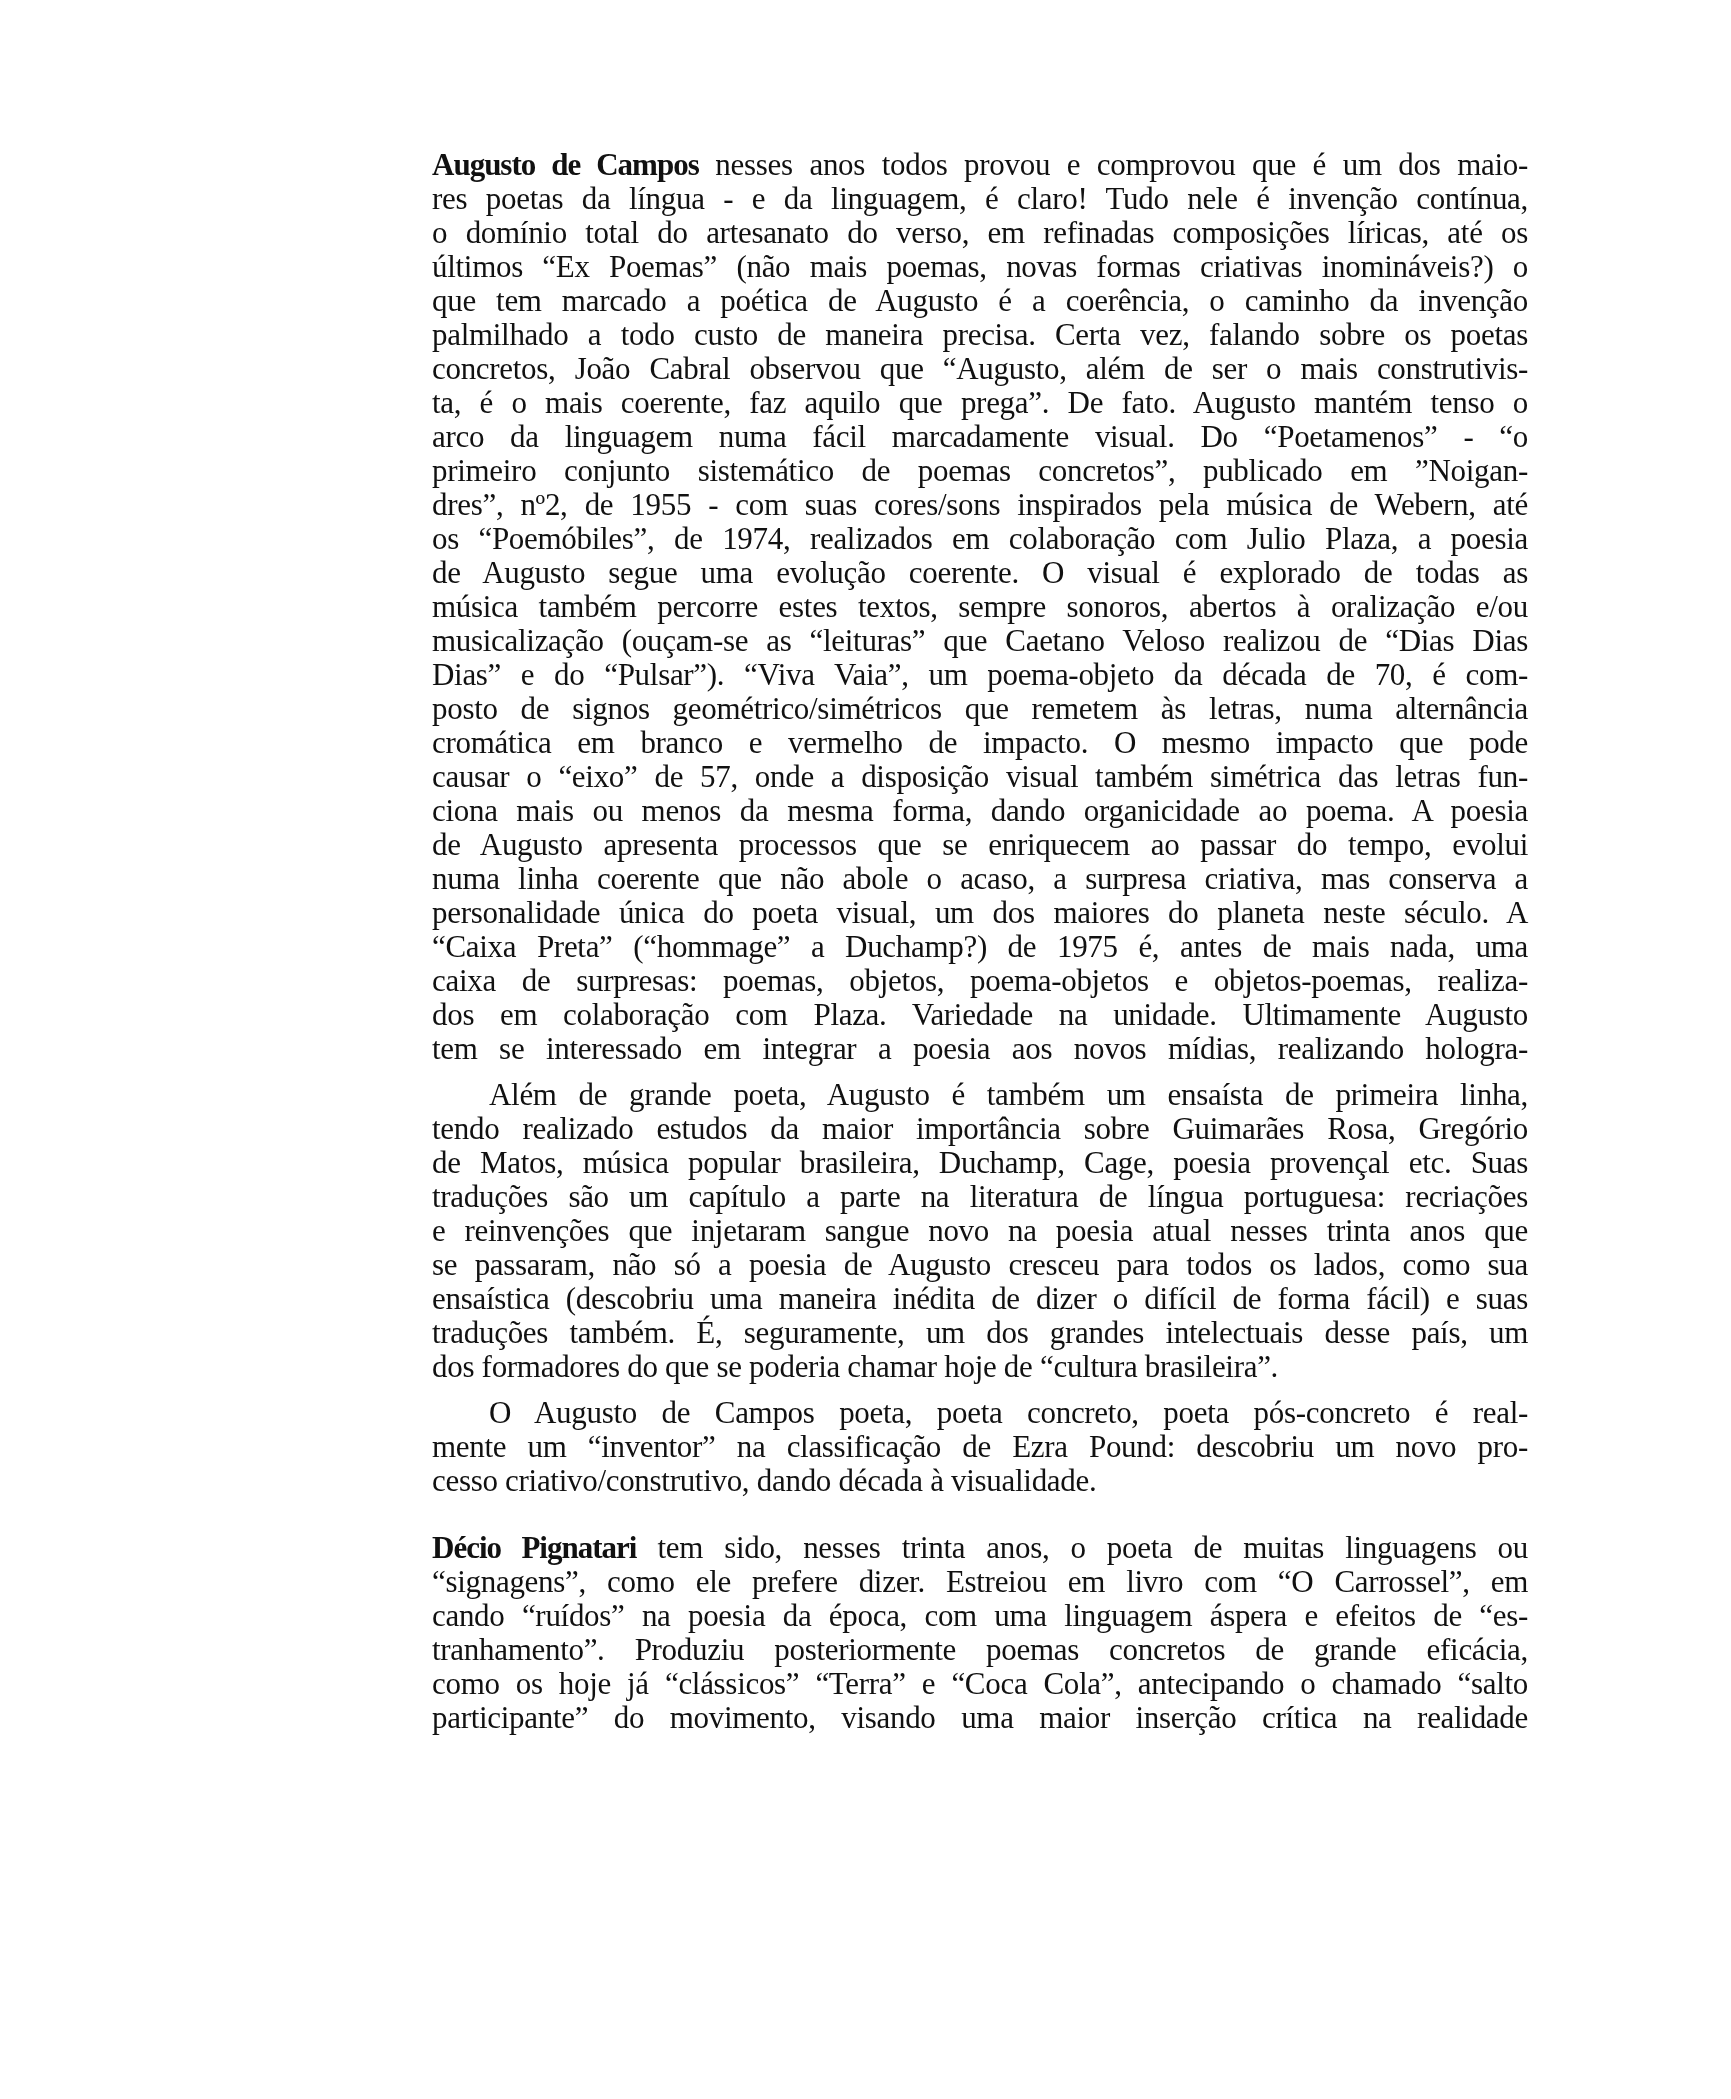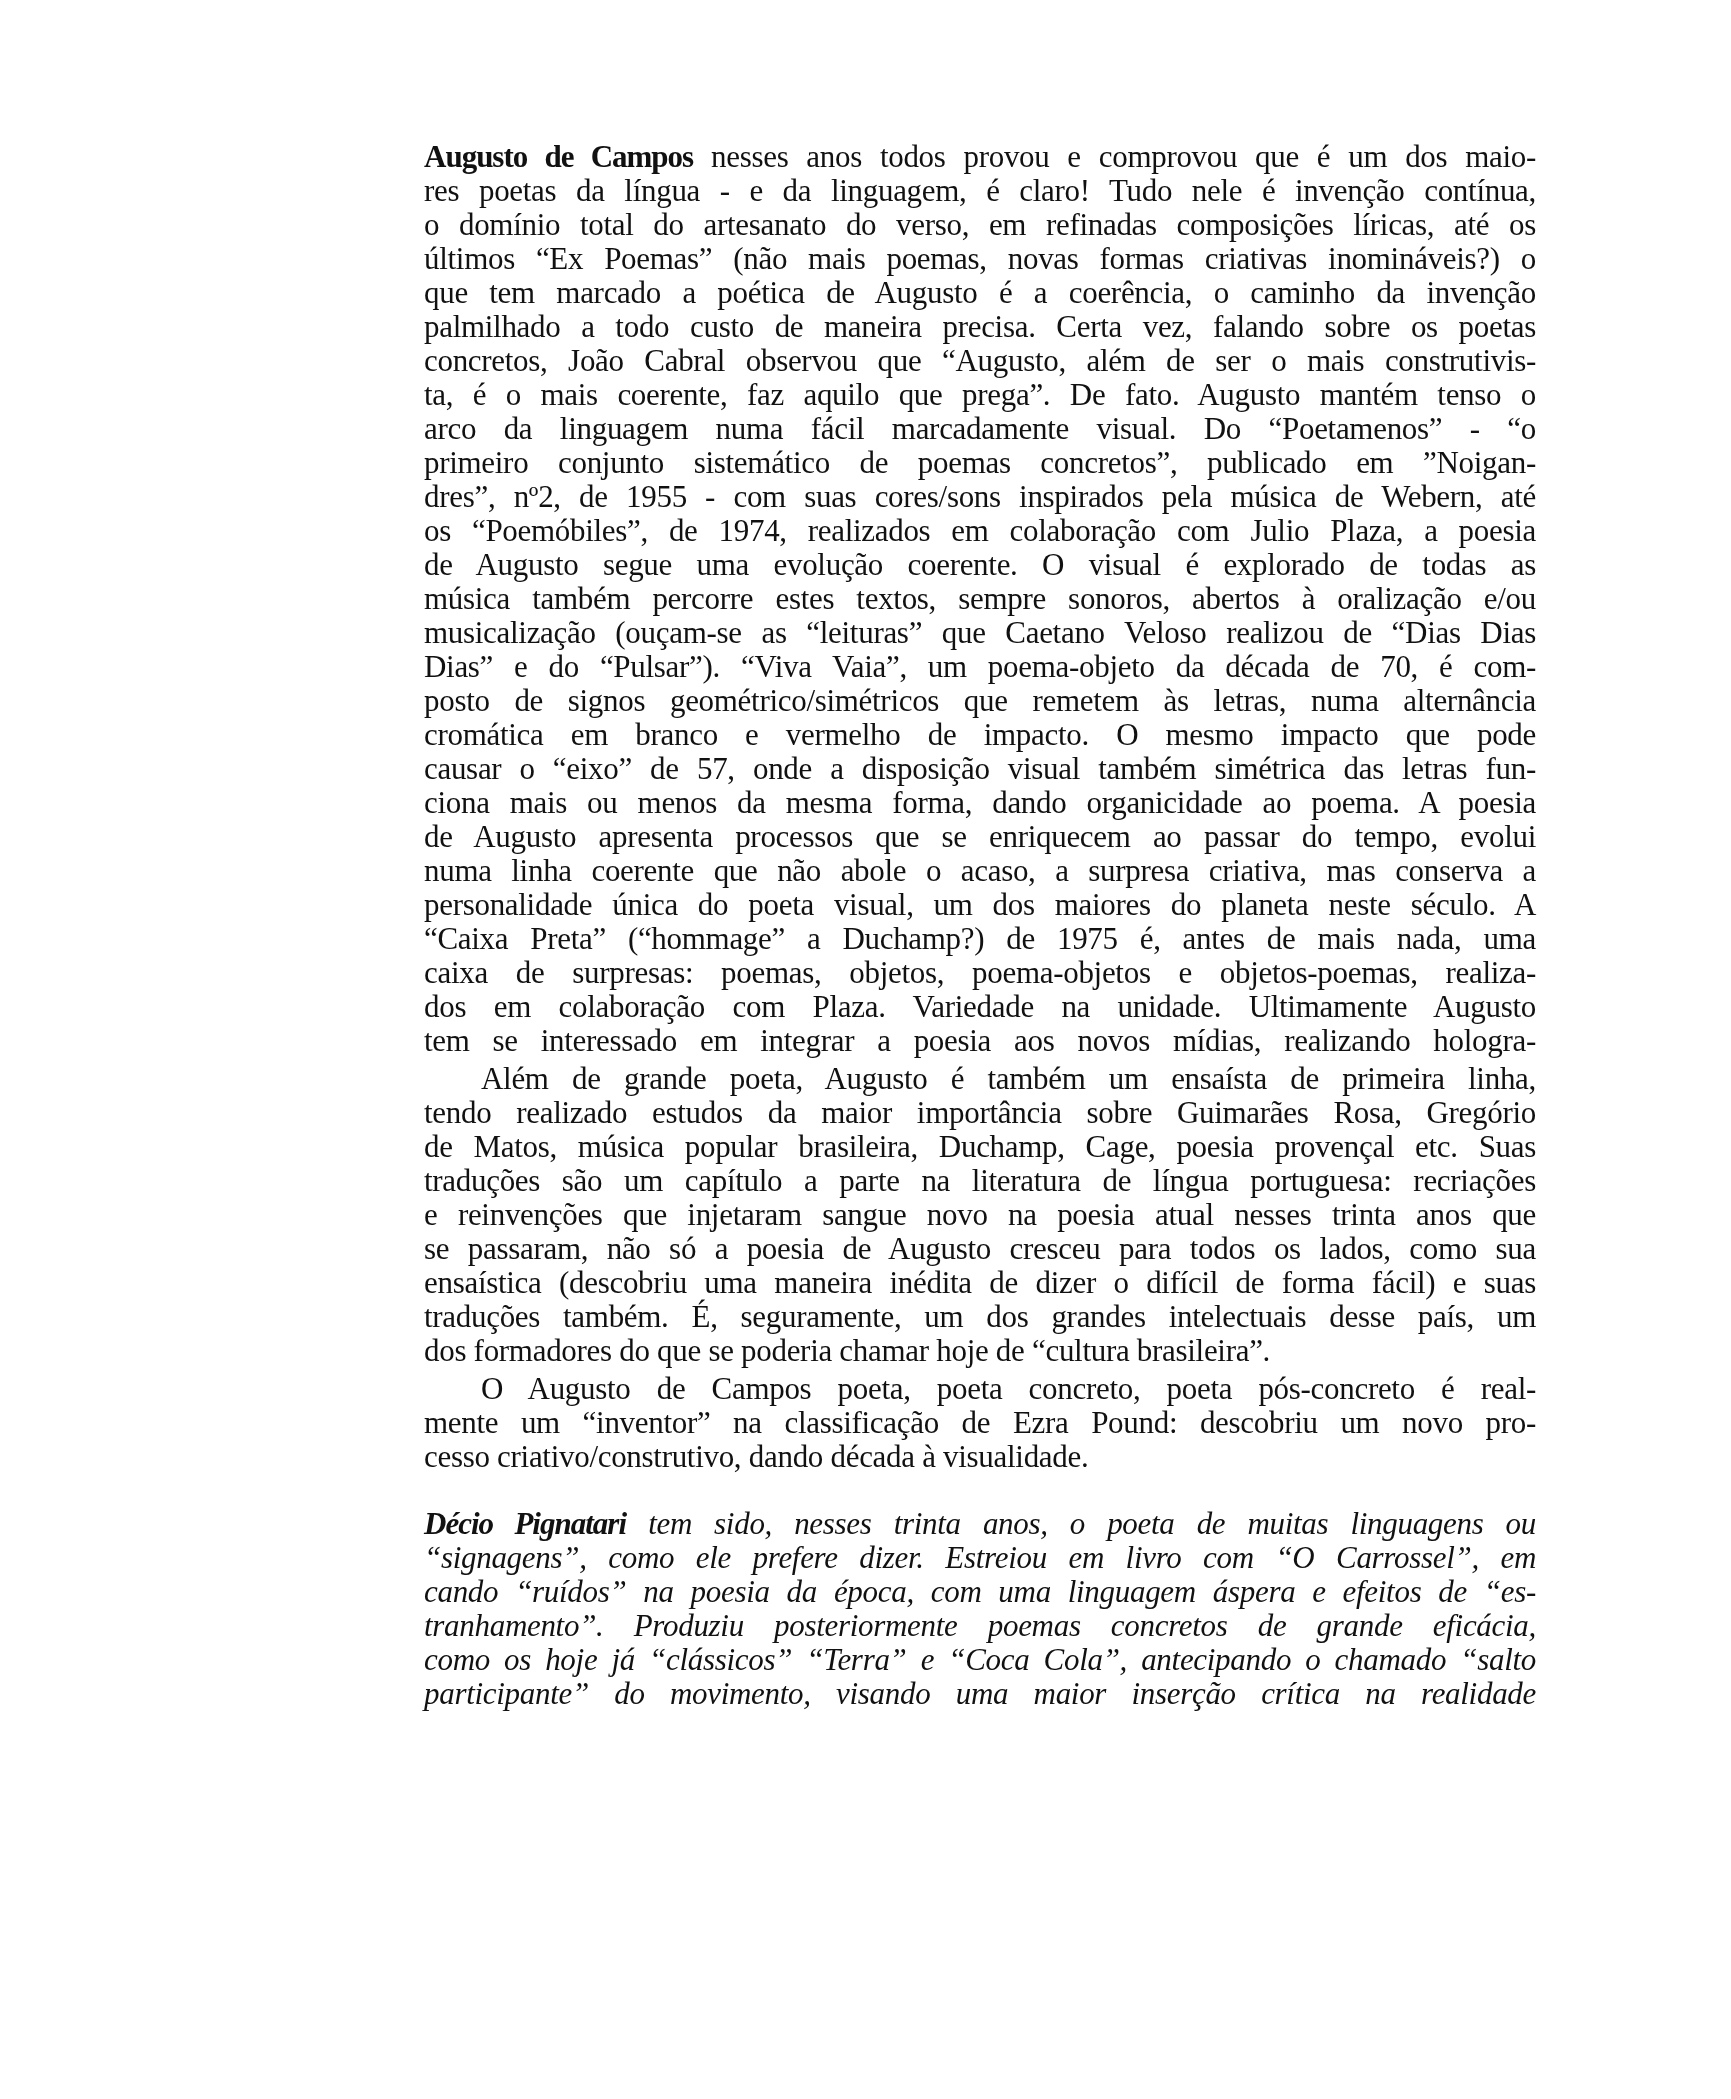--- a/index.html
+++ b/index.html
@@ -25,25 +25,24 @@
     position: absolute;
     left: 420px;
     top: 136px;
     width: 1120px;
     font-family: "Liberation Serif", "DejaVu Serif", serif;
     font-size: 31px;
     color: #111111;
     letter-spacing: -0.3px;
   }
   .para {
-    margin: 4px;
+    margin: 12px;
   }
   .para.gap-before {
     margin-top: 33px;
-    font-style: italic;
   }
   .line {
     display: block;
     height: 34px;
     line-height: 34px;
     white-space: nowrap;
     text-align: justify;
     text-align-last: justify;
     overflow: visible;
   }

